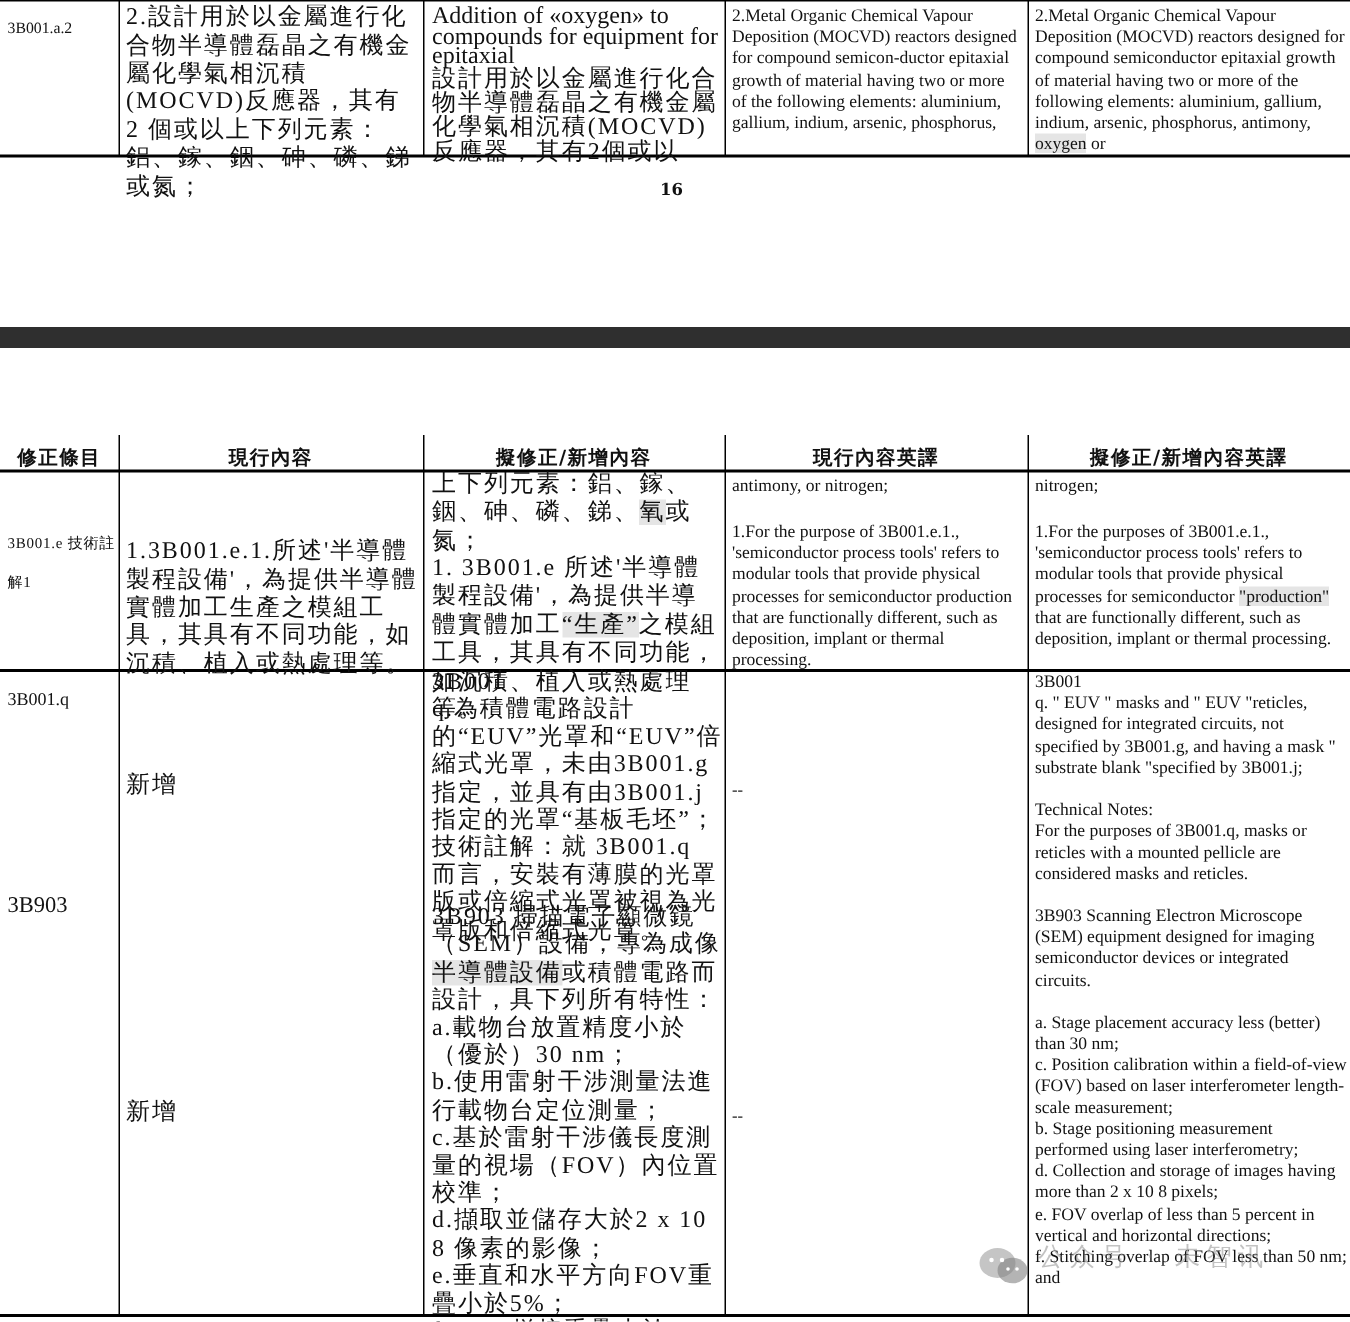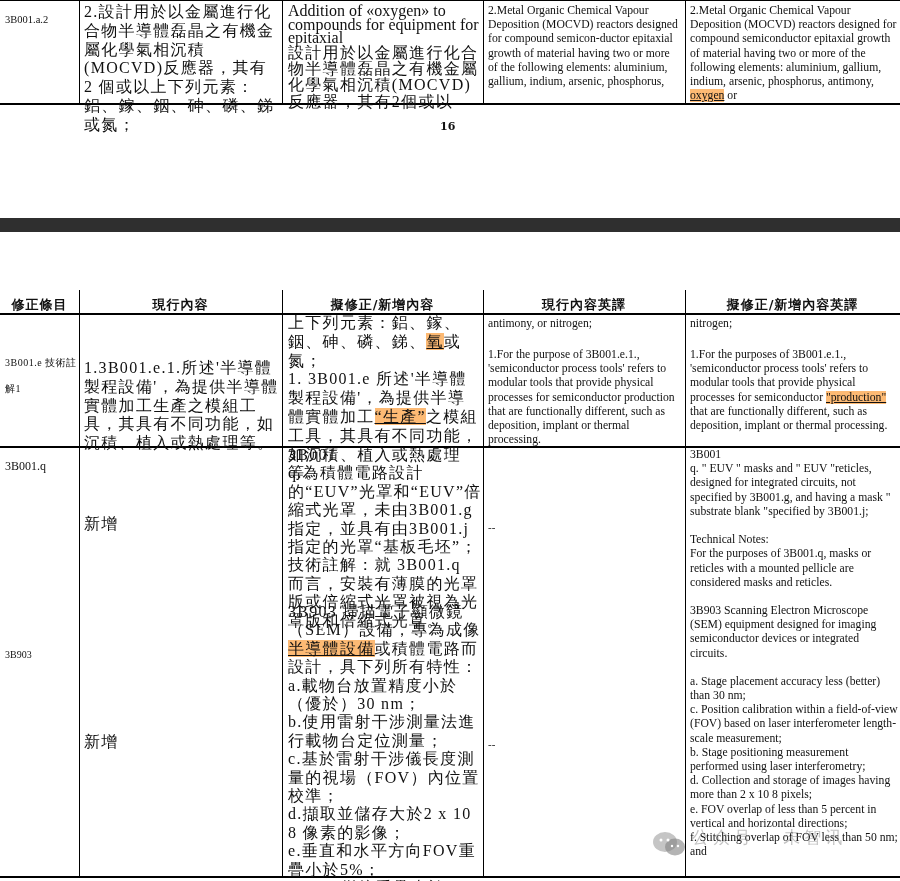--- a/index.html
+++ b/index.html
@@ -2,21 +2,21 @@
 <html><head>
   <meta charset="utf-8">
   <style>
     * { box-sizing: border-box; margin: 0; padding: 0; }
     html, body { width: 900px; height: 881px; overflow: hidden; background: #ffffff; }
     body { position: relative; font-family: "Liberation Serif", "DejaVu Serif", serif; color: #111; }
     .cell { position: absolute; overflow: hidden; font-size: 11.6px; line-height: 14.3px; }
     .zh { font-size: 16px; line-height: 18.8px; letter-spacing: 1.3px; }
     .zh2 { font-size: 11.2px; line-height: 18.6px; letter-spacing: 1.2px; }
     .en { font-size: 11.7px; line-height: 14.2px; }
-    .hl { background: #fdba74; text-decoration: underline; }
+    .hl { background: #e5e5e5; }
     .vline { position: absolute; width: 1px; background: #000; }
     .hline { position: absolute; height: 1.5px; background: #000; }
     .hdr { position: absolute; font-family: "DejaVu Sans", sans-serif; font-weight: bold; font-size: 13px; text-align: center; top: 296px; letter-spacing: 1px; }
     .pre { white-space: pre-line; }
     .band { position: absolute; left: 0; top: 218px; width: 900px; height: 14px; background: #2f2f2f; }
     .pagenum { position: absolute; left: 440px; top: 120px; font-size: 11px; font-weight: bold; font-family: "DejaVu Serif", serif; }
     .watermark { position: absolute; left: 652px; top: 826px; font-family: "DejaVu Sans", sans-serif; font-size: 17px; color: rgba(120,120,120,0.45); letter-spacing: 4px; }
     .wm-icon { position: absolute; left: 652px; top: 831px; width: 34px; height: 26px; }
     .dash { font-size: 11px; }
   </style>
@@ -79,21 +79,21 @@
 技術註解：就 3B001.q 而言，安裝有薄膜的光罩版或倍縮式光罩被視為光罩版和倍縮式光罩。</div>
     <div class="cell dash" style="left:488px;top:520px;width:30px;">--</div>
     <div class="cell en pre" style="left:690px;top:448px;width:208px;">3B001
 q.  " EUV "  masks and " EUV "reticles, designed for integrated circuits, not specified by 3B001.g, and having a mask " substrate blank "specified by 3B001.j;
 
 Technical Notes:
 For the purposes of 3B001.q, masks or reticles with a mounted pellicle are considered masks and reticles.</div>
   </div>
 
   <div>
-    <div class="cell en" style="left:5px;top:648px;width:72px;font-size:10px;">3B903</div>
+    <div class="cell en" style="left:5px;top:597px;width:72px;font-size:15px;">3B903</div>
     <div class="cell zh" style="left:84px;top:733px;width:100px;">新增</div>
     <div class="cell zh" style="left:288px;top:603px;width:194px;line-height:18.4px;">
       <span>3B903 掃描電子顯微鏡（SEM）設備，專為成像</span><span class="hl">半導體設備</span><span>或積體電路而設計，具下列所有特性：</span>
       <div>a.載物台放置精度小於（優於）30 nm；</div>
       <div>b.使用雷射干涉測量法進行載物台定位測量；</div>
       <div>c.基於雷射干涉儀長度測量的視場（FOV）內位置校準；</div>
       <div>d.擷取並儲存大於2 x 10 8 像素的影像；</div>
       <div>e.垂直和水平方向FOV重疊小於5%；</div>
       <div>f. FOV拼接重疊小於50 nm；和</div>
     </div>

